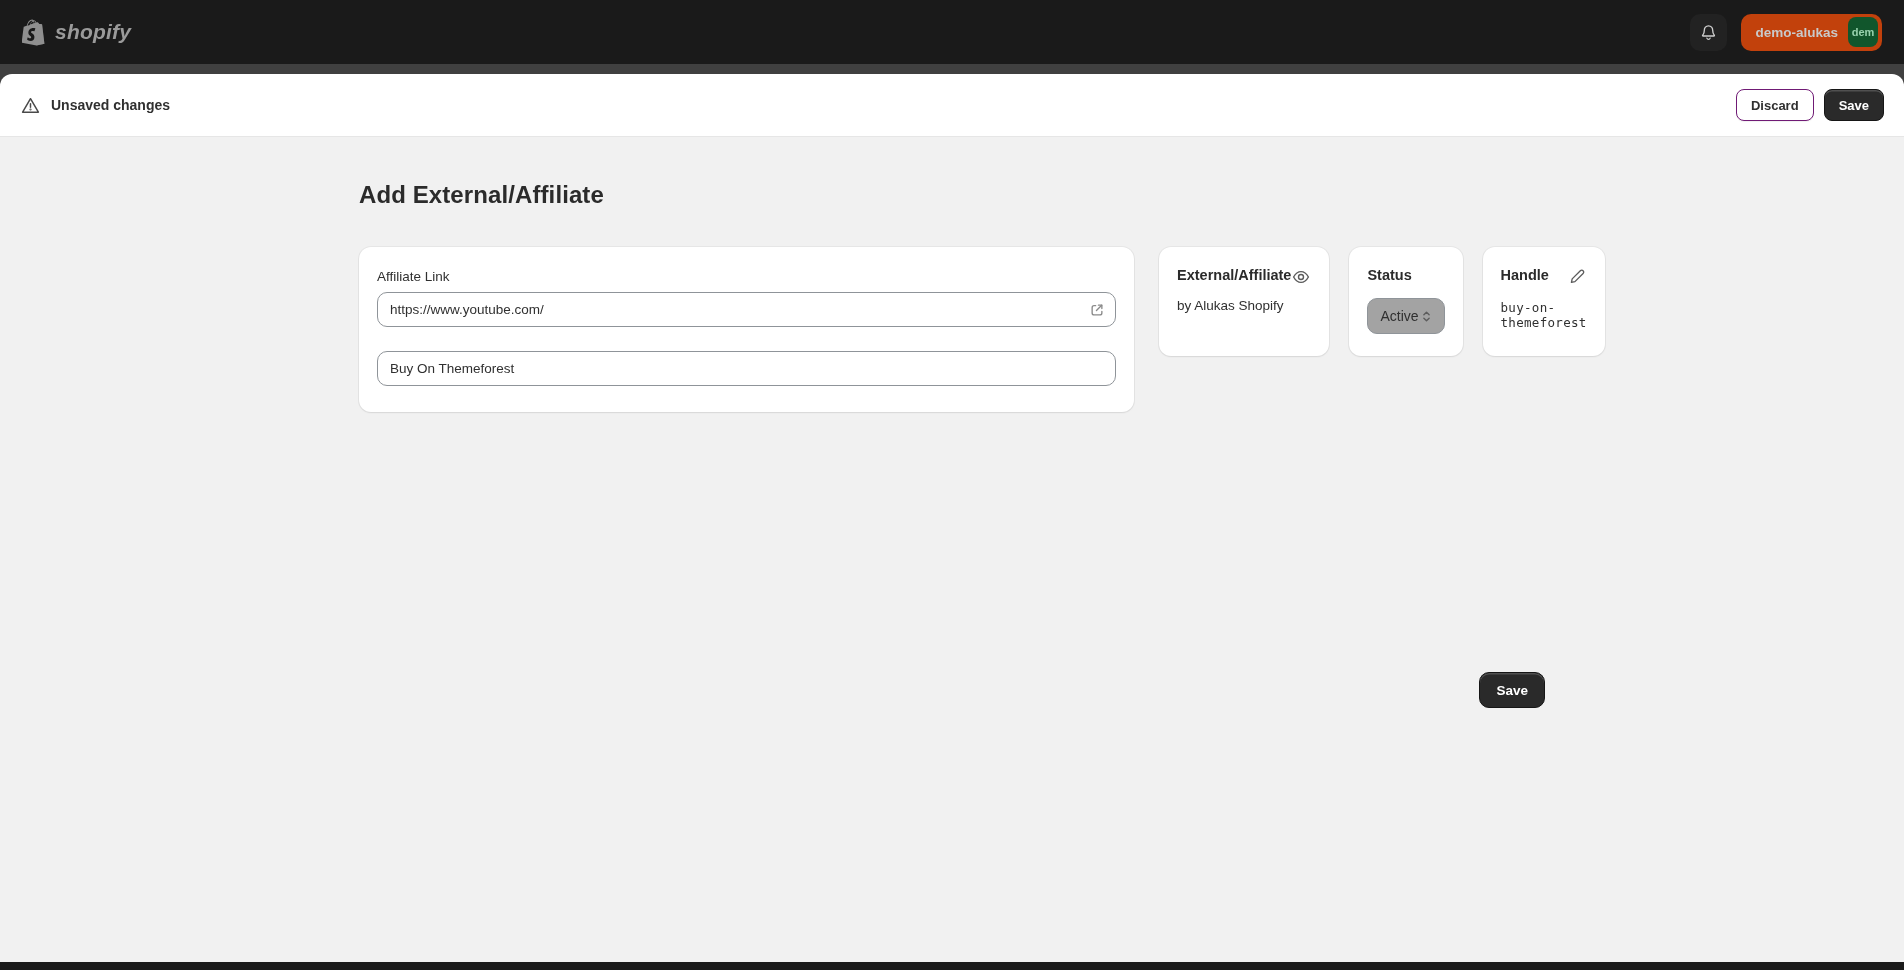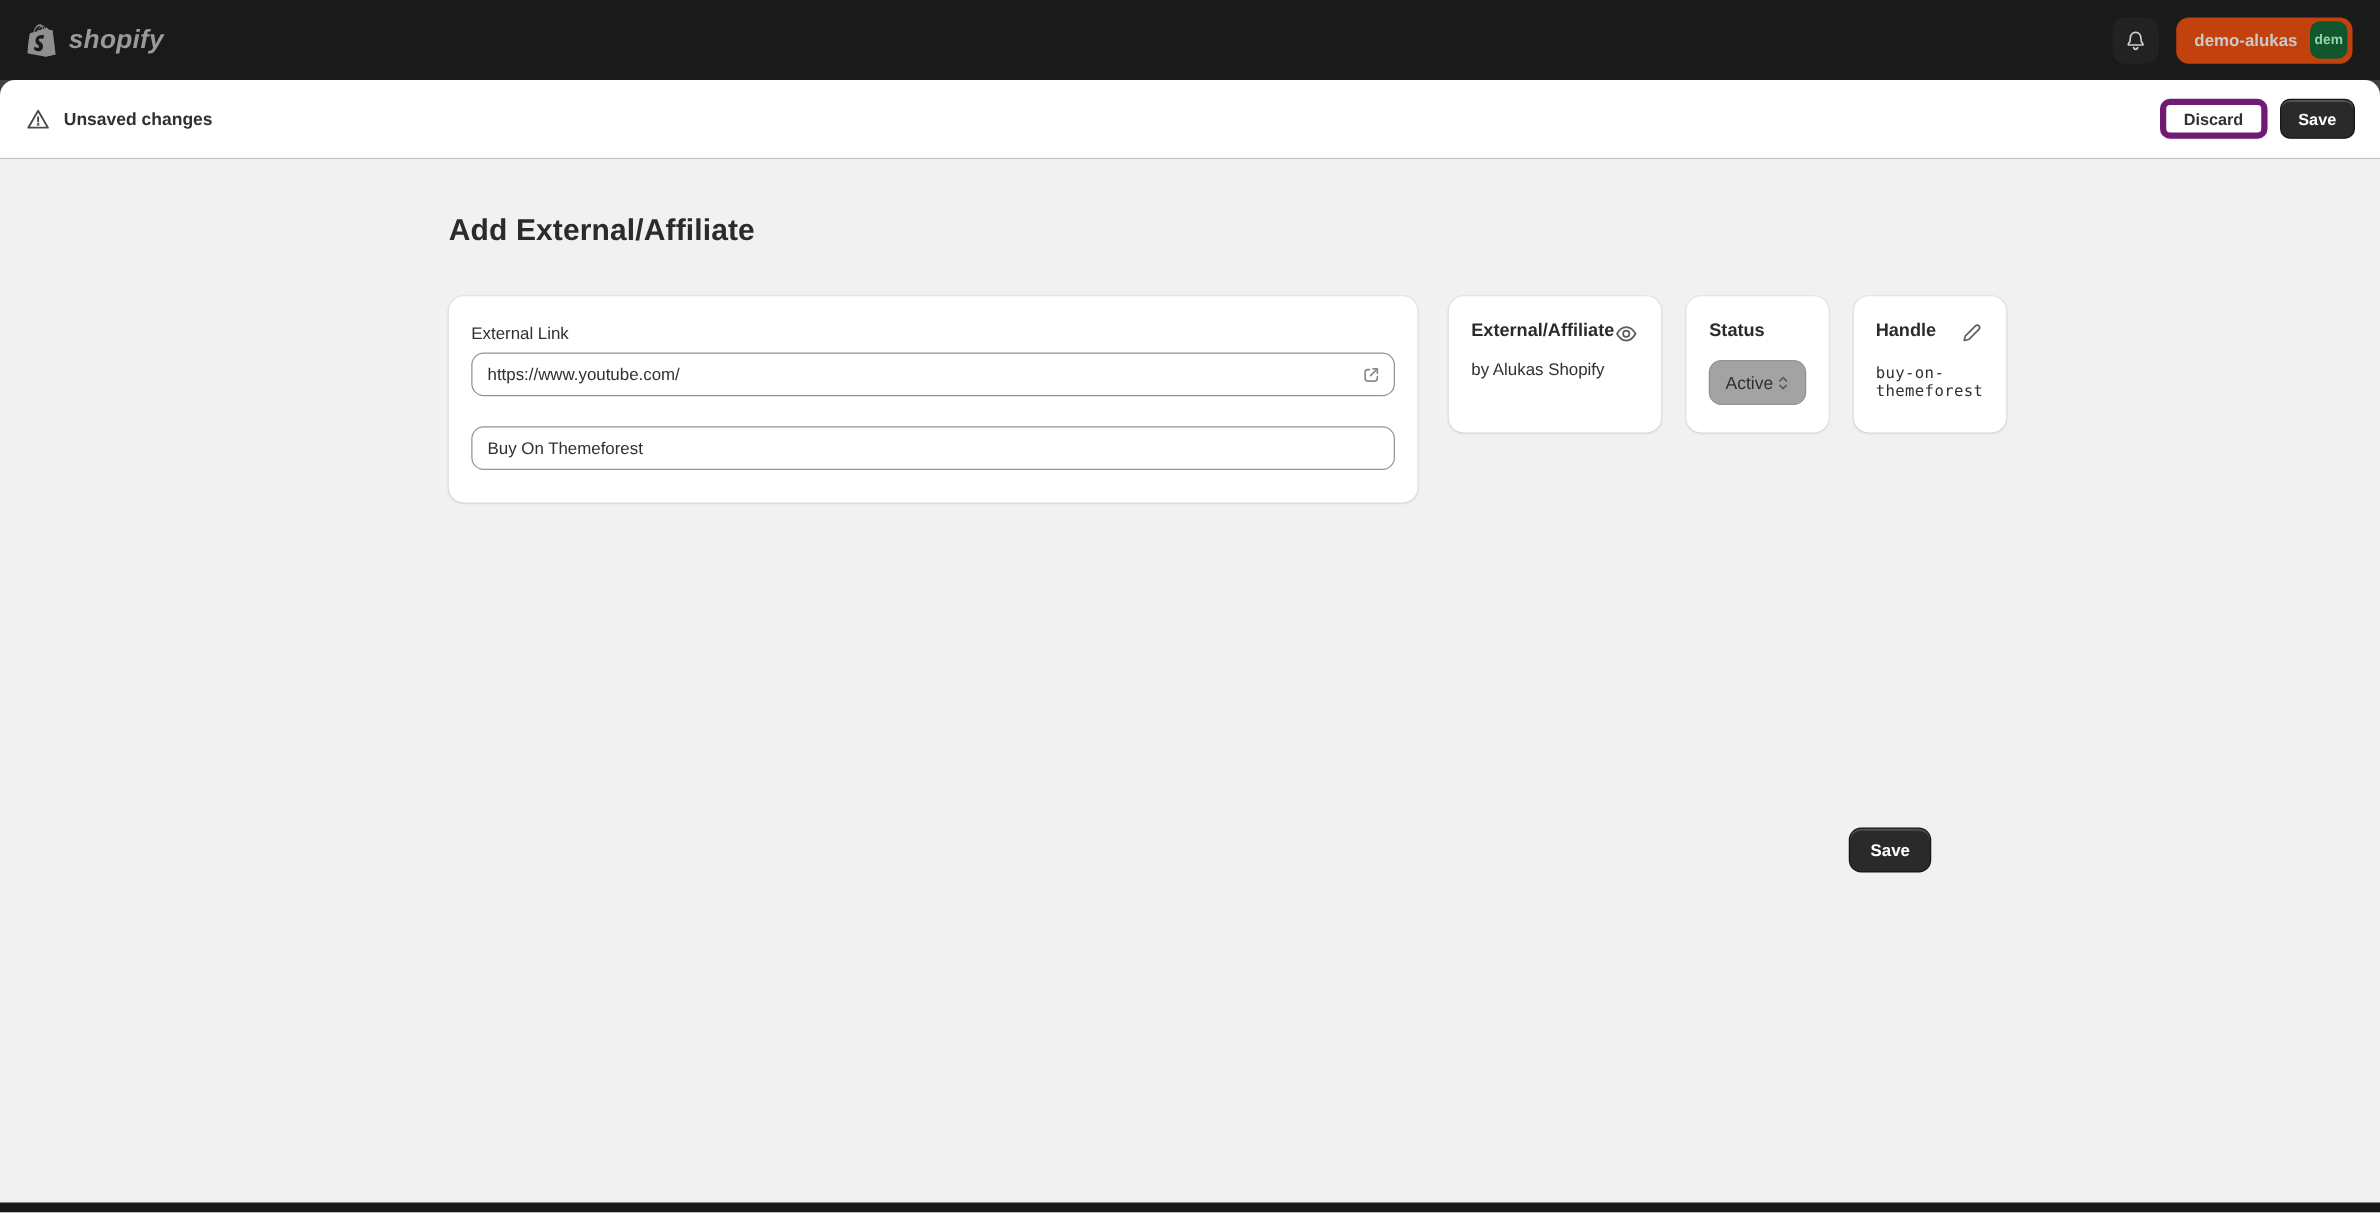--- a/index.html
+++ b/index.html
@@ -41,36 +41,36 @@
     display: flex; align-items: center; gap: 10px; padding: 0 4px 0 14px; cursor: pointer;
   }
   .user-name { font-size: 13.5px; font-weight: 600; color: #c9c9c9; }
   .avatar {
     width: 30px; height: 30px; border-radius: 8px; background: #11562c;
     display: flex; align-items: center; justify-content: center;
     font-size: 11px; font-weight: 600; color: #98d3ae;
   }
 
   
-  .unsaved-strip { background: #404040; }
+  .unsaved-strip { background: #404040; padding-top: 10px; }
   .unsaved-bar {
     background: #ffffff; height: 63px; border-radius: 12px 12px 0 0;
     display: flex; align-items: center; padding: 0 20px;
     border-bottom: 1px solid #e6e6e6;
   }
   .unsaved-left { display: flex; align-items: center; gap: 10px; color: #4a4a4a; }
   .unsaved-title { font-size: 14px; font-weight: 700; color: #303030; }
   .unsaved-actions { margin-left: auto; display: flex; align-items: center; gap: 10px; }
   .btn {
     height: 32px; border-radius: 8px; padding: 0 14px; font-size: 13px; font-weight: 600;
     display: inline-flex; align-items: center; justify-content: center; cursor: pointer;
     font-family: "Liberation Sans", sans-serif;
   }
   .btn-secondary {
-    background: #ffffff; color: #303030; border: 5px solid #701a75;
+    background: #ffffff; color: #303030; border: 1px solid #701a75;
     box-shadow: 0 1px 1px rgba(0,0,0,.06);
   }
   .btn-primary {
     background: #2a2a2a; color: #ffffff; border: 1.5px solid #161616;
     box-shadow: inset 0 1.5px 0 rgba(255,255,255,.18);
   }
 
   
   .main { height: 761px; }
   .content { width: 1186px; margin: 0 auto; padding-top: 44px; }
@@ -170,21 +170,21 @@
 
 <div class="main">
   <div class="content">
     <h1 class="page-title">Add External/Affiliate</h1>
 
     <div class="grid">
 
       <div class="col-left">
         <div class="card form-card">
           <div class="field-group">
-            <div class="field-label">External Link</div>
+            <div class="field-label">Affiliate Link</div>
             <div class="input-wrap">
               <input class="text-input" type="text" value="https://www.youtube.com/" style="">
               <span class="input-icon">
                 <svg width="18" height="18" viewBox="0 0 20 20" fill="none" stroke="currentColor" stroke-width="1.5" stroke-linecap="round" stroke-linejoin="round">
                   <path d="M8.5 5.2H6.8c-1.5 0-2.2.7-2.2 2.2v5.8c0 1.5.7 2.2 2.2 2.2h6.4c1.5 0 2.2-.7 2.2-2.2v-1.7"></path>
                   <path d="M11.6 4.6h3.8v3.8"></path>
                   <path d="M15.2 4.8 9.4 10.6"></path>
                 </svg>
               </span>
             </div>

